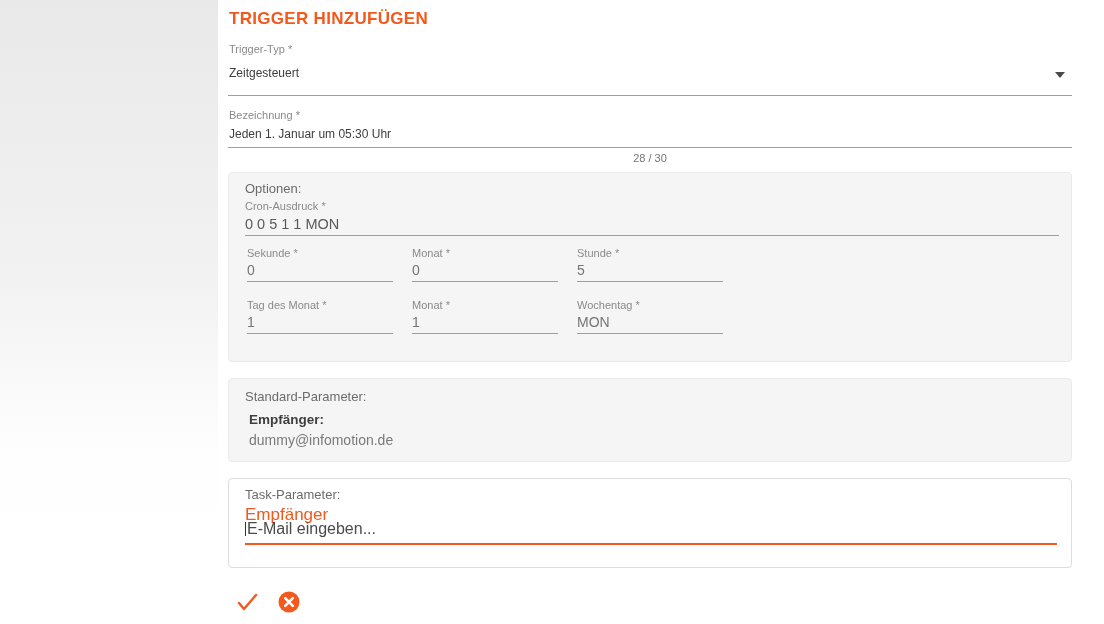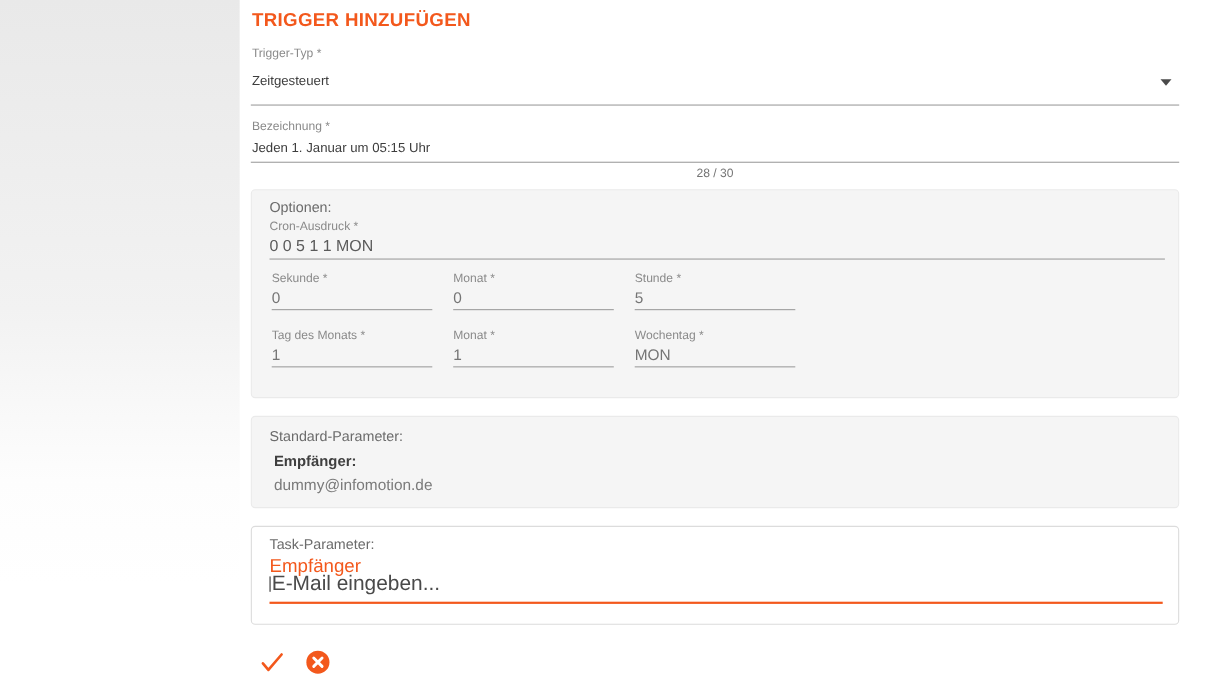--- a/index.html
+++ b/index.html
@@ -57,21 +57,21 @@
   .flabel{font-size:11px;color:#8a8a8a;}
   .fvalue{font-size:14px;color:#757575;margin-top:3px;padding-bottom:3px;
     border-bottom:1px solid var(--line-gray);cursor:text;}
 
   .std-title{top:10px;}
   .std-key{left:20px;top:33px;font-size:13.5px;font-weight:700;color:#3f3f3f;}
   .std-value{left:20px;top:53px;font-size:14px;color:#7a7a7a;}
 
   .task-title{top:8px;}
   .task-key{left:16px;top:26px;font-size:17px;color:var(--accent);}
-  .task-input{left:16px;top:41px;width:812px;font-size:19px;color:#4a4a4a;
+  .task-input{left:16px;top:41px;width:812px;font-size:16px;color:#4a4a4a;
     border-bottom:2px solid var(--accent);padding-bottom:5px;cursor:text;white-space:nowrap;}
   .caret-bar{display:inline-block;width:1px;height:14px;background:#333;
     vertical-align:-2px;margin-right:1px;}
 
   .actions{left:16px;top:589px;display:flex;align-items:center;gap:16px;}
   .icon-btn{width:26px;height:26px;display:flex;align-items:center;justify-content:center;cursor:pointer;}
 </style>
 </head>
 <body>
 
@@ -88,21 +88,21 @@
   <div class="panel">
 
     <div class="title">TRIGGER HINZUFÜGEN</div>
 
     <div class="small-label sel-label">Trigger-Typ *</div>
     <div class="field-value sel-value">Zeitgesteuert</div>
     <div class="caret"></div>
     <div class="sel-line"></div>
 
     <div class="small-label bez-label">Bezeichnung *</div>
-    <div class="field-value bez-value">Jeden 1. Januar um 05:15 Uhr</div>
+    <div class="field-value bez-value">Jeden 1. Januar um 05:30 Uhr</div>
     <div class="bez-line"></div>
     <div class="counter">28 / 30</div>
 
     <div class="gbox options-box">
       <div class="box-title opt-title">Optionen:</div>
       <div class="small-label cron-label">Cron-Ausdruck *</div>
       <div class="cron-value">0 0 5 1 1 MON</div>
       <div class="cron-line"></div>
 
       <div class="cron-grid">
@@ -112,21 +112,21 @@
         </div>
         <div class="cfield">
           <div class="flabel">Monat *</div>
           <div class="fvalue">0</div>
         </div>
         <div class="cfield">
           <div class="flabel">Stunde *</div>
           <div class="fvalue">5</div>
         </div>
         <div class="cfield">
-          <div class="flabel">Tag des Monats *</div>
+          <div class="flabel">Tag des Monat *</div>
           <div class="fvalue">1</div>
         </div>
         <div class="cfield">
           <div class="flabel">Monat *</div>
           <div class="fvalue">1</div>
         </div>
         <div class="cfield">
           <div class="flabel">Wochentag *</div>
           <div class="fvalue">MON</div>
         </div>

